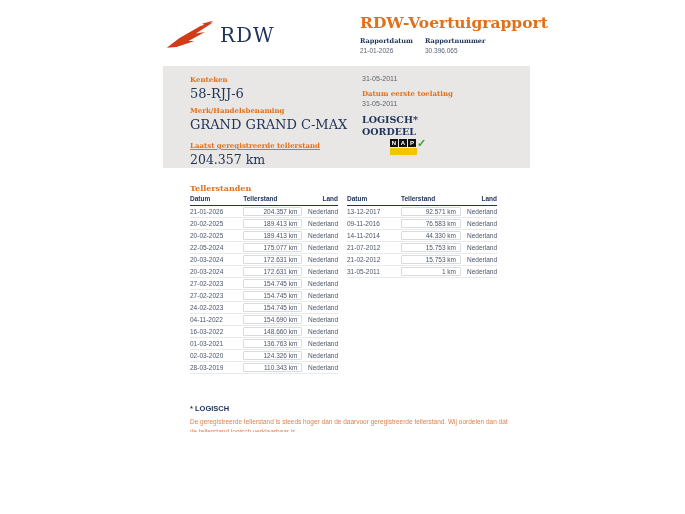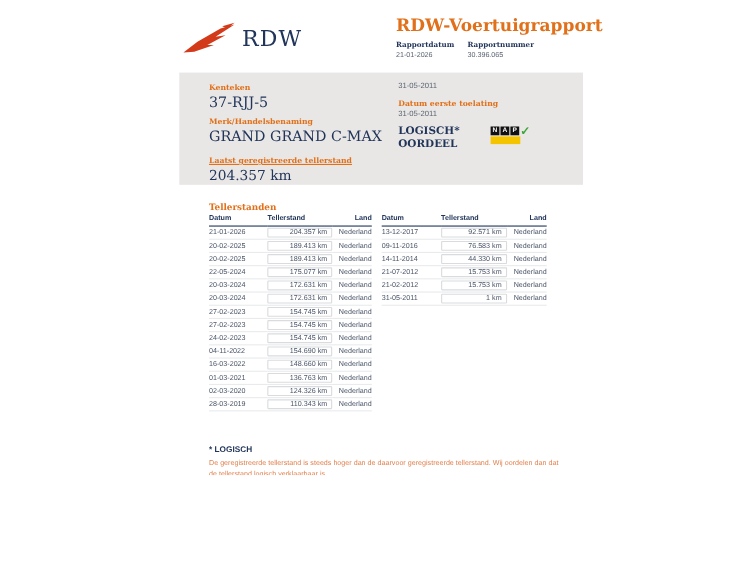--- a/index.html
+++ b/index.html
@@ -16,21 +16,21 @@
   .meta .lbl{font-family:"DejaVu Serif",serif;font-weight:bold;font-size:6.5px;color:#21355a;}
   .meta .val{font-size:6.5px;color:#5a6472;margin-top:2px;}
 
   
   .panel{position:absolute;left:163px;top:66px;width:367px;height:102px;background:#e9e7e5;}
   .panel-col-left{position:absolute;left:27px;top:9px;}
   .panel-col-right{position:absolute;left:199px;top:9px;width:160px;}
   .olabel{font-family:"DejaVu Serif",serif;font-weight:bold;font-size:7px;color:#e1701a;margin-bottom:2px;}
   .bigval{font-family:"DejaVu Serif",serif;font-size:13px;color:#21355a;margin-bottom:5px;}
   .smallval{font-size:7px;color:#5a6472;margin-bottom:7px;}
-  .oordeel-row{display:flex;align-items:flex-start;margin-top:6px;}
+  .oordeel-row{display:flex;align-items:flex-start;margin-top:6px;flex-direction:column;}
   .oordeel{font-family:"DejaVu Serif",serif;font-weight:bold;font-size:9.5px;line-height:12px;color:#21355a;}
   .nap{position:relative;width:36px;height:16px;margin-left:28px;margin-top:1px;}
   .nap-bar{position:absolute;left:0;bottom:0;width:27px;height:7px;background:#f5c400;}
   .nap-letters{position:absolute;left:0;top:0;display:flex;gap:1px;}
   .nap-letters span{width:8px;height:8px;background:#111111;color:#ffffff;font-size:6px;font-weight:bold;
                     display:flex;align-items:center;justify-content:center;}
   .nap-check{position:absolute;left:27px;top:-2px;color:#3aa635;font-size:11px;font-weight:bold;}
 
   
   .section-heading{position:absolute;left:190px;top:183px;font-family:"DejaVu Serif",serif;
@@ -89,21 +89,21 @@
     </div>
     <div>
       <div class="lbl">Rapportnummer</div>
       <div class="val">30.396.065</div>
     </div>
   </div>
 
   <div class="panel">
     <div class="panel-col-left">
       <div class="olabel">Kenteken</div>
-      <div class="bigval">37-RJJ-5</div>
+      <div class="bigval">58-RJJ-6</div>
       <div class="olabel">Merk/Handelsbenaming</div>
       <div class="bigval">GRAND GRAND C-MAX</div>
       <div class="olabel" style="margin-top:9px;text-decoration:underline;">Laatst geregistreerde tellerstand</div>
       <div class="bigval" style="margin-bottom:0;font-size:12.5px;">204.357 km</div>
     </div>
     <div class="panel-col-right">
       <div class="smallval">31-05-2011</div>
       <div class="olabel">Datum eerste toelating</div>
       <div class="smallval">31-05-2011</div>
       <div class="oordeel-row">

